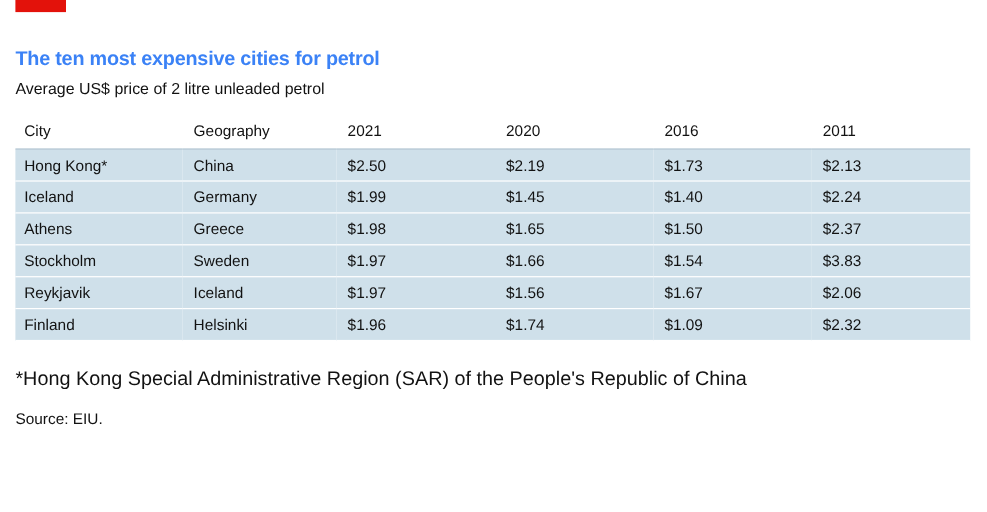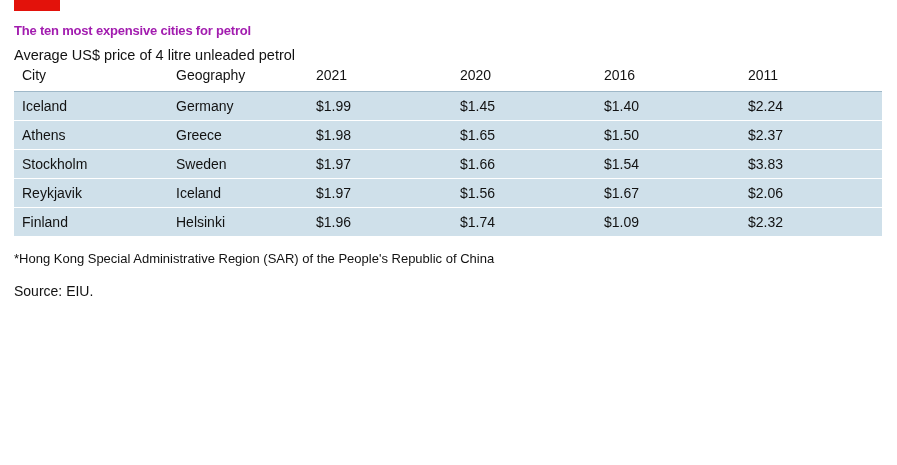--- a/index.html
+++ b/index.html
@@ -23,38 +23,38 @@
   }
   .red-tab {
     position: absolute;
     top: 0;
     left: 14px;
     width: 46px;
     height: 11px;
     background: #e3120b;
   }
   .title {
-    font-size: 13px;
+    font-size: 18px;
     font-weight: bold;
     letter-spacing: -0.2px;
     margin: 0;
-    padding-top: 23px;
-    color: #a21caf;
+    padding-top: 43px;
+    color: #3b82f6;
   }
   .subtitle {
     font-size: 14.5px;
     font-weight: normal;
     margin: 0;
     padding-top: 9px;
     color: #121212;
   }
   table.data {
     width: 715px;
     border-collapse: collapse;
-    margin-top: 0;
+    margin-top: 18px;
     table-layout: fixed;
   }
   table.data th {
     font-size: 14px;
     font-weight: normal;
     text-align: left;
     padding: 4px 0 8px 10px;
     color: #121212;
     border-bottom: 1px solid #9fb8c8;
   }
@@ -72,42 +72,42 @@
   table.data tr.row td.first {
     padding-left: 8px;
   }
   table.data th.first {
     padding-left: 8px;
   }
   .colw-city { width: 152px; }
   .colw-geo  { width: 140px; }
   .colw-yr   { width: 144px; }
   .footnote {
-    font-size: 13px;
+    font-size: 18px;
     margin: 0;
-    padding-top: 14px;
+    padding-top: 24px;
     padding-left: 0;
     color: #121212;
   }
   .source {
     font-size: 14px;
     margin: 0;
     padding-top: 17px;
     color: #121212;
   }
 </style>
 </head>
 <body>
 
 <div id="page">
 
   <div class="red-tab"></div>
 
   <h1 class="title">The ten most expensive cities for petrol</h1>
-  <p class="subtitle">Average US$ price of 4 litre unleaded petrol</p>
+  <p class="subtitle">Average US$ price of 2 litre unleaded petrol</p>
 
   <table class="data">
     <colgroup>
       <col class="colw-city">
       <col class="colw-geo">
       <col class="colw-yr">
       <col class="colw-yr">
       <col class="colw-yr">
       <col class="colw-yr">
     </colgroup>
@@ -115,20 +115,28 @@
       <tr>
         <th class="first">City</th>
         <th>Geography</th>
         <th>2021</th>
         <th>2020</th>
         <th>2016</th>
         <th>2011</th>
       </tr>
     </thead>
     <tbody>
+      <tr class="row">
+        <td class="first">Hong Kong*</td>
+        <td>China</td>
+        <td>$2.50</td>
+        <td>$2.19</td>
+        <td>$1.73</td>
+        <td>$2.13</td>
+      </tr>
       <tr class="row">
         <td class="first">Iceland</td>
         <td>Germany</td>
         <td>$1.99</td>
         <td>$1.45</td>
         <td>$1.40</td>
         <td>$2.24</td>
       </tr>
       <tr class="row">
         <td class="first">Athens</td>

